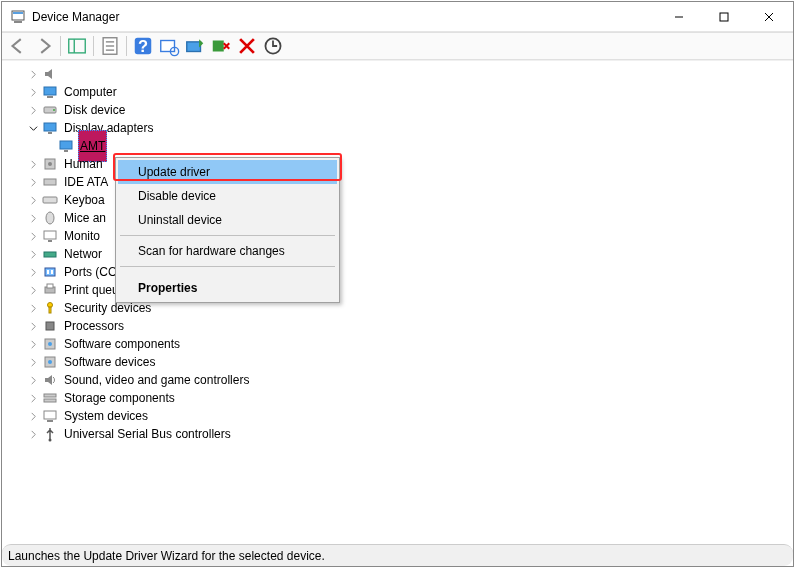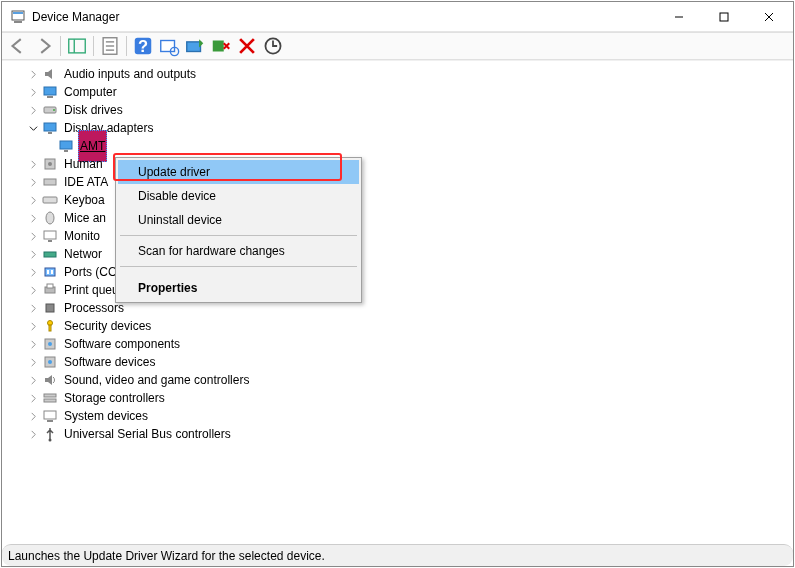--- a/index.html
+++ b/index.html
@@ -26,21 +26,21 @@
     .tree ul { list-style:none; margin-left: 0; padding-left: 0;}
     .tree li { white-space: nowrap; }
     .row { display:flex; align-items:center; height:18px; padding:1px 0;}
     .indent { display:inline-block; }
     .twist { width:14px; height:14px; display:inline-flex; align-items:center; justify-content:center; margin-right:2px; color:#555;}
     .twist svg { width:9px; height:9px;}
     .nicon { width:16px; height:16px; margin-right:4px; display:inline-flex; align-items:center; justify-content:center;}
     .label { padding:1px 2px; }
     .selected .label { background:#be185d; border:1px dotted #3399ff; padding:8px 1px;text-decoration:underline;}
 
-    .ctxmenu { position:absolute; background:#f2f2f2; border:1px solid #a0a0a0; box-shadow:2px 2px 4px rgba(0,0,0,0.25); padding:2px; width:247px; }
+    .ctxmenu { position:absolute; background:#f2f2f2; border:1px solid #a0a0a0; box-shadow:2px 2px 4px rgba(0,0,0,0.25); padding:2px; width:225px; }
     .ctxitem { padding:5px 14px 5px 20px; font-size:12px; }
     .ctxitem.hover { background:#90c8f6; }
     .ctxitem.bold { font-weight:bold;margin-top:9px; }
     .ctxsep { height:1px; background:#c0c0c0; margin:3px 2px;}
     .highlight-ring { position:absolute; border:2px solid #ff2a2a; border-radius:3px; pointer-events:none;}
   </style>
 </head>
 <body>
 
 <div class="window">
@@ -148,21 +148,20 @@
               <span class="twist">
                 <svg viewBox="0 0 10 10">
                   <path d="M3 1 L7 5 L3 9" fill="none" stroke="#888"></path>
                 </svg>
               </span>
               <span class="nicon">
                 <svg viewBox="0 0 16 16">
                   <path d="M3 6h3l4-3v10l-4-3H3z" fill="#888"></path>
                 </svg>
               </span>
-              <span class="label">Audio inputs and outputs</span>
             </div>
           </li>
           <li>
             <div class="row">
               <span class="indent" style="width: 18px;"></span>
               <span class="twist">
                 <svg viewBox="0 0 10 10">
                   <path d="M3 1 L7 5 L3 9" fill="none" stroke="#888"></path>
                 </svg>
               </span>
@@ -182,21 +181,21 @@
                 <svg viewBox="0 0 10 10">
                   <path d="M3 1 L7 5 L3 9" fill="none" stroke="#888"></path>
                 </svg>
               </span>
               <span class="nicon">
                 <svg viewBox="0 0 16 16">
                   <rect x="2" y="5" width="12" height="6" rx="1" fill="#ccc" stroke="#888"></rect>
                   <circle cx="12" cy="8" r="1" fill="#4a4"></circle>
                 </svg>
               </span>
-              <span class="label">Disk drives</span>
+              <span class="label">Disk device</span>
             </div>
           </li>
           <li>
             <div class="row">
               <span class="indent" style="width: 18px;"></span>
               <span class="twist">
                 <svg viewBox="0 0 10 10">
                   <path d="M1 3 L5 7 L9 3" fill="none" stroke="#000"></path>
                 </svg>
               </span>
@@ -359,53 +358,53 @@
           <li>
             <div class="row">
               <span class="indent" style="width: 18px;"></span>
               <span class="twist">
                 <svg viewBox="0 0 10 10">
                   <path d="M3 1 L7 5 L3 9" fill="none" stroke="#888"></path>
                 </svg>
               </span>
               <span class="nicon">
                 <svg viewBox="0 0 16 16">
-                  <rect x="4" y="4" width="8" height="8" fill="#888" stroke="#555"></rect>
-                </svg>
-              </span>
-              <span class="label">Processors</span>
-            </div>
-          </li>
-          <li>
-            <div class="row">
-              <span class="indent" style="width: 18px;"></span>
-              <span class="twist">
-                <svg viewBox="0 0 10 10">
-                  <path d="M3 1 L7 5 L3 9" fill="none" stroke="#888"></path>
-                </svg>
-              </span>
-              <span class="nicon">
-                <svg viewBox="0 0 16 16">
                   <circle cx="8" cy="5" r="2.5" fill="#fc0" stroke="#a80"></circle>
                   <rect x="7" y="7" width="2" height="6" fill="#fc0" stroke="#a80"></rect>
                 </svg>
               </span>
               <span class="label">Security devices</span>
             </div>
           </li>
           <li>
             <div class="row">
               <span class="indent" style="width: 18px;"></span>
               <span class="twist">
                 <svg viewBox="0 0 10 10">
                   <path d="M3 1 L7 5 L3 9" fill="none" stroke="#888"></path>
                 </svg>
               </span>
               <span class="nicon">
                 <svg viewBox="0 0 16 16">
+                  <rect x="4" y="4" width="8" height="8" fill="#888" stroke="#555"></rect>
+                </svg>
+              </span>
+              <span class="label">Processors</span>
+            </div>
+          </li>
+          <li>
+            <div class="row">
+              <span class="indent" style="width: 18px;"></span>
+              <span class="twist">
+                <svg viewBox="0 0 10 10">
+                  <path d="M3 1 L7 5 L3 9" fill="none" stroke="#888"></path>
+                </svg>
+              </span>
+              <span class="nicon">
+                <svg viewBox="0 0 16 16">
                   <rect x="3" y="3" width="10" height="10" fill="#ccc" stroke="#888"></rect>
                   <circle cx="8" cy="8" r="2" fill="#4aa0e8"></circle>
                 </svg>
               </span>
               <span class="label">Software components</span>
             </div>
           </li>
           <li>
             <div class="row">
               <span class="indent" style="width: 18px;"></span>
@@ -447,21 +446,21 @@
                 <svg viewBox="0 0 10 10">
                   <path d="M3 1 L7 5 L3 9" fill="none" stroke="#888"></path>
                 </svg>
               </span>
               <span class="nicon">
                 <svg viewBox="0 0 16 16">
                   <rect x="2" y="4" width="12" height="3" fill="#ccc" stroke="#888"></rect>
                   <rect x="2" y="9" width="12" height="3" fill="#ccc" stroke="#888"></rect>
                 </svg>
               </span>
-              <span class="label">Storage controllers</span>
+              <span class="label">Storage components</span>
             </div>
           </li>
           <li>
             <div class="row">
               <span class="indent" style="width: 18px;"></span>
               <span class="twist">
                 <svg viewBox="0 0 10 10">
                   <path d="M3 1 L7 5 L3 9" fill="none" stroke="#888"></path>
                 </svg>
               </span>

